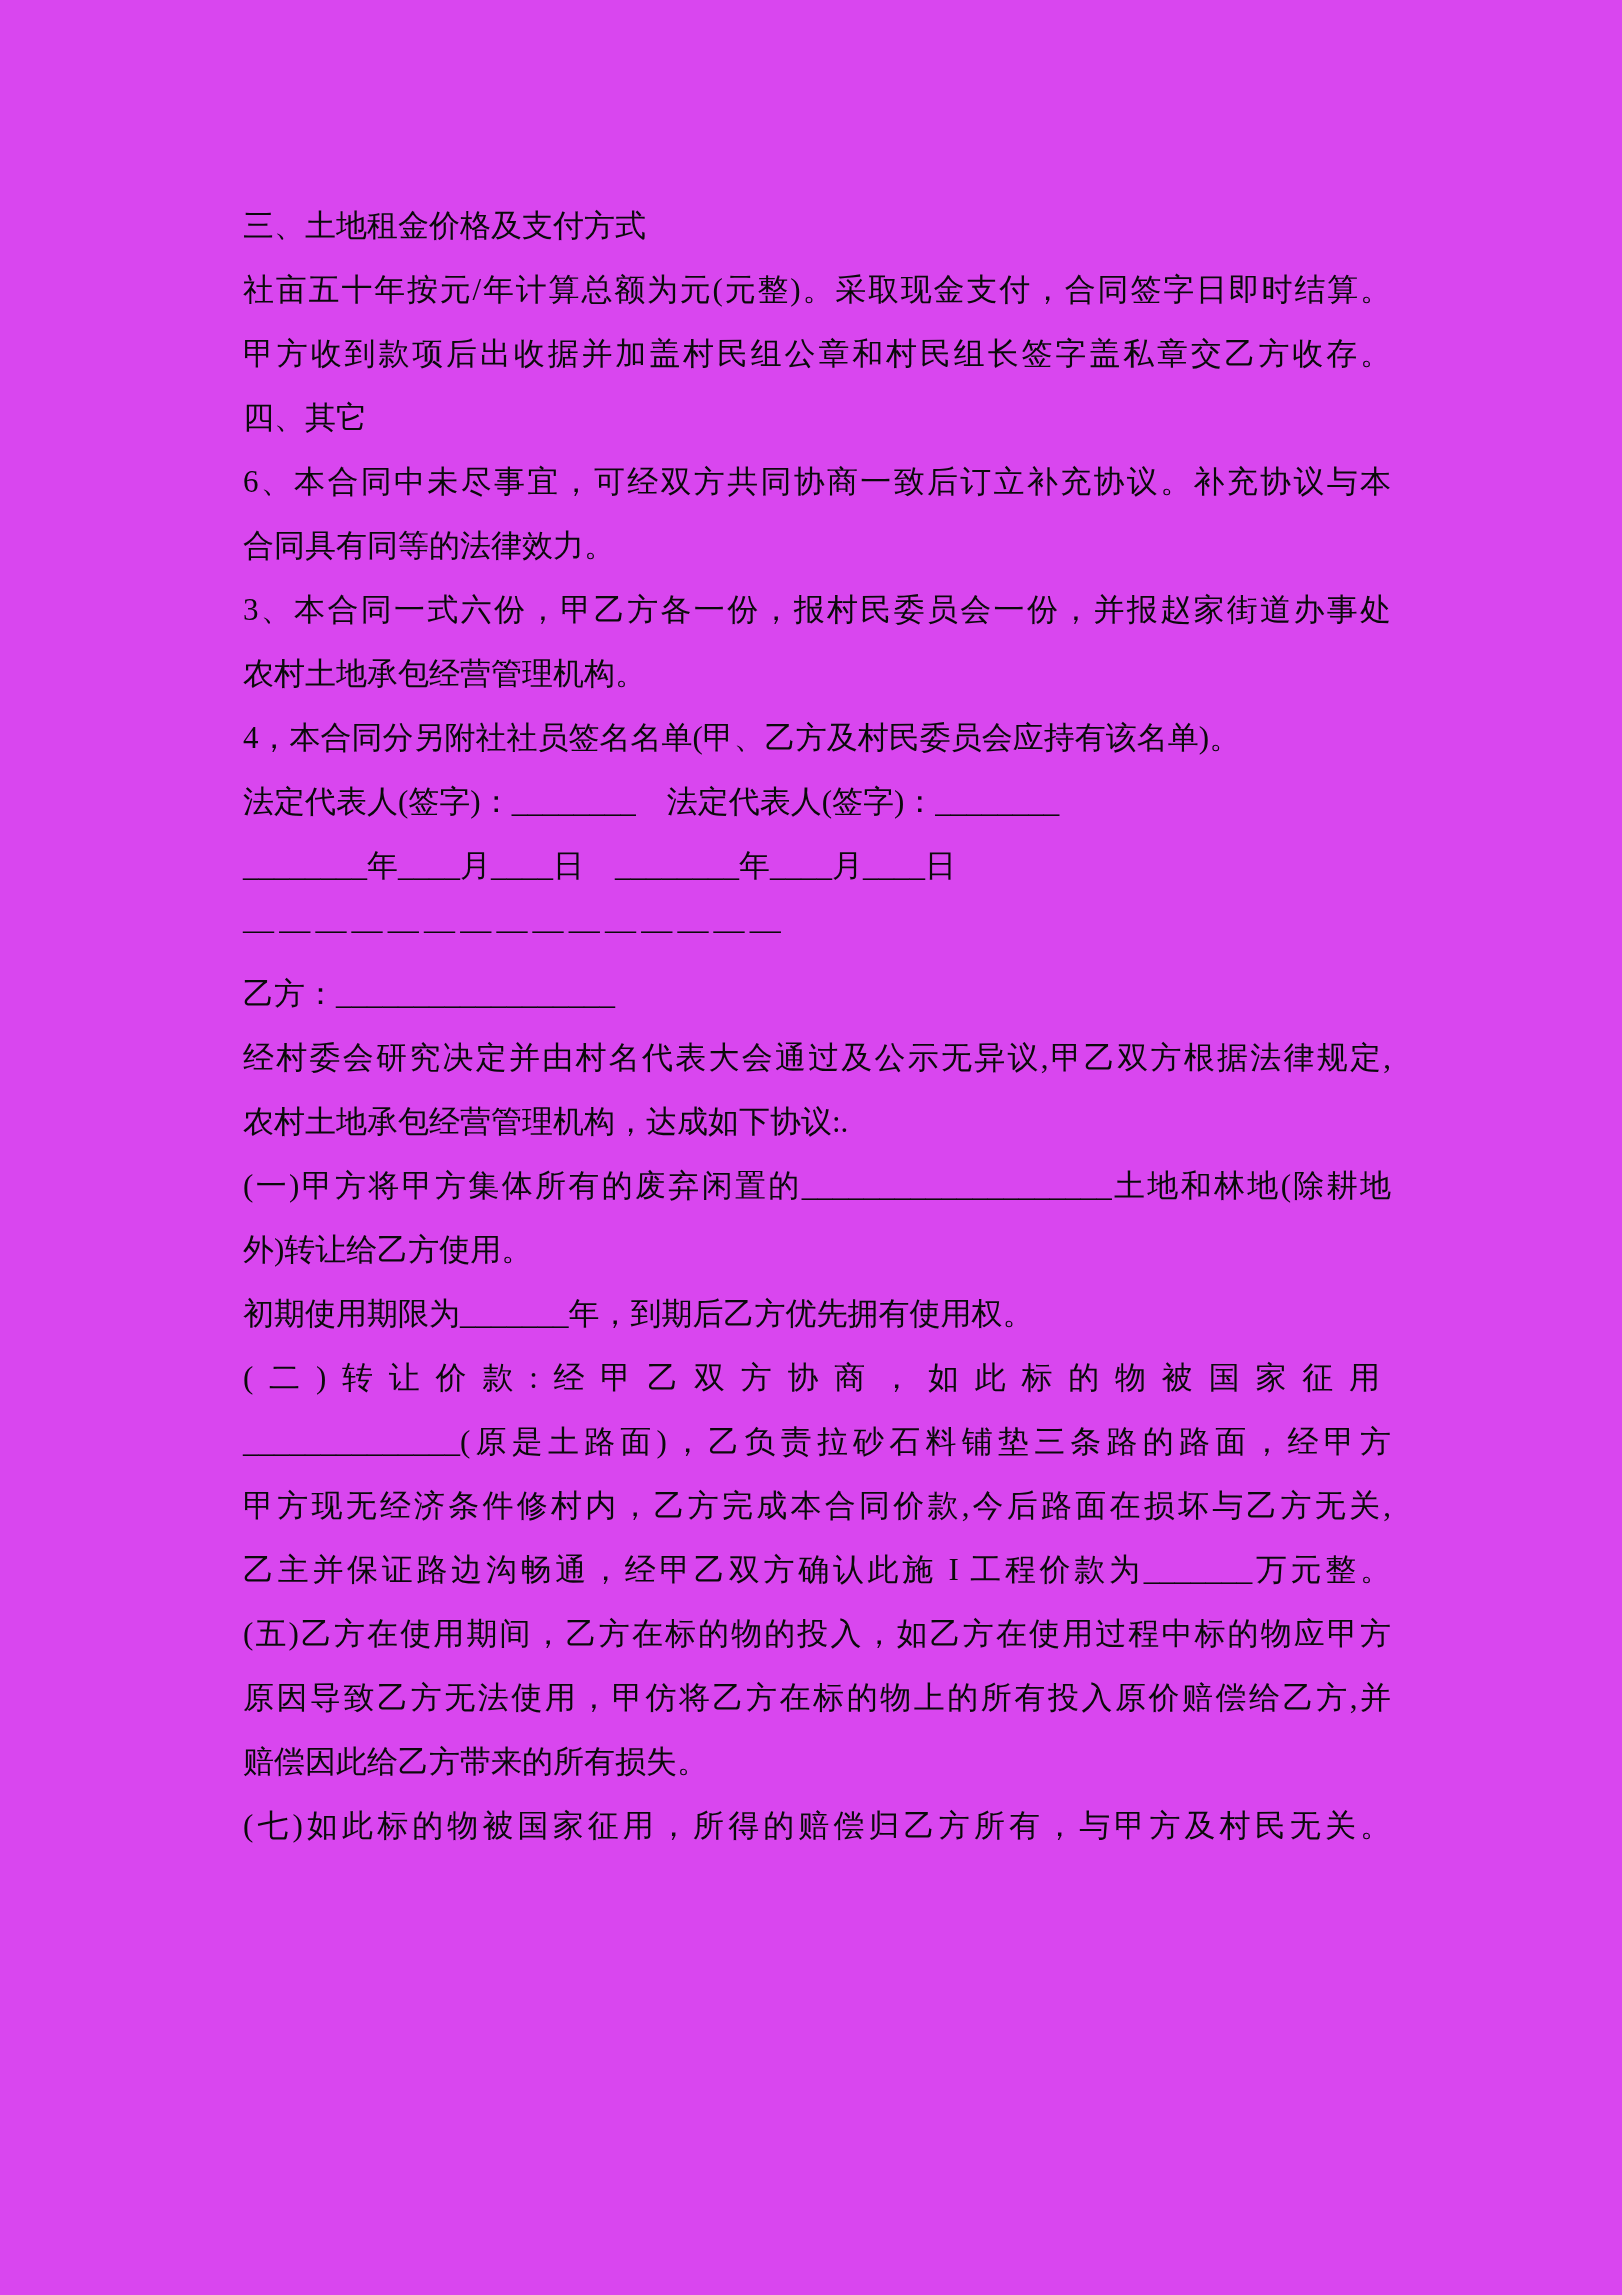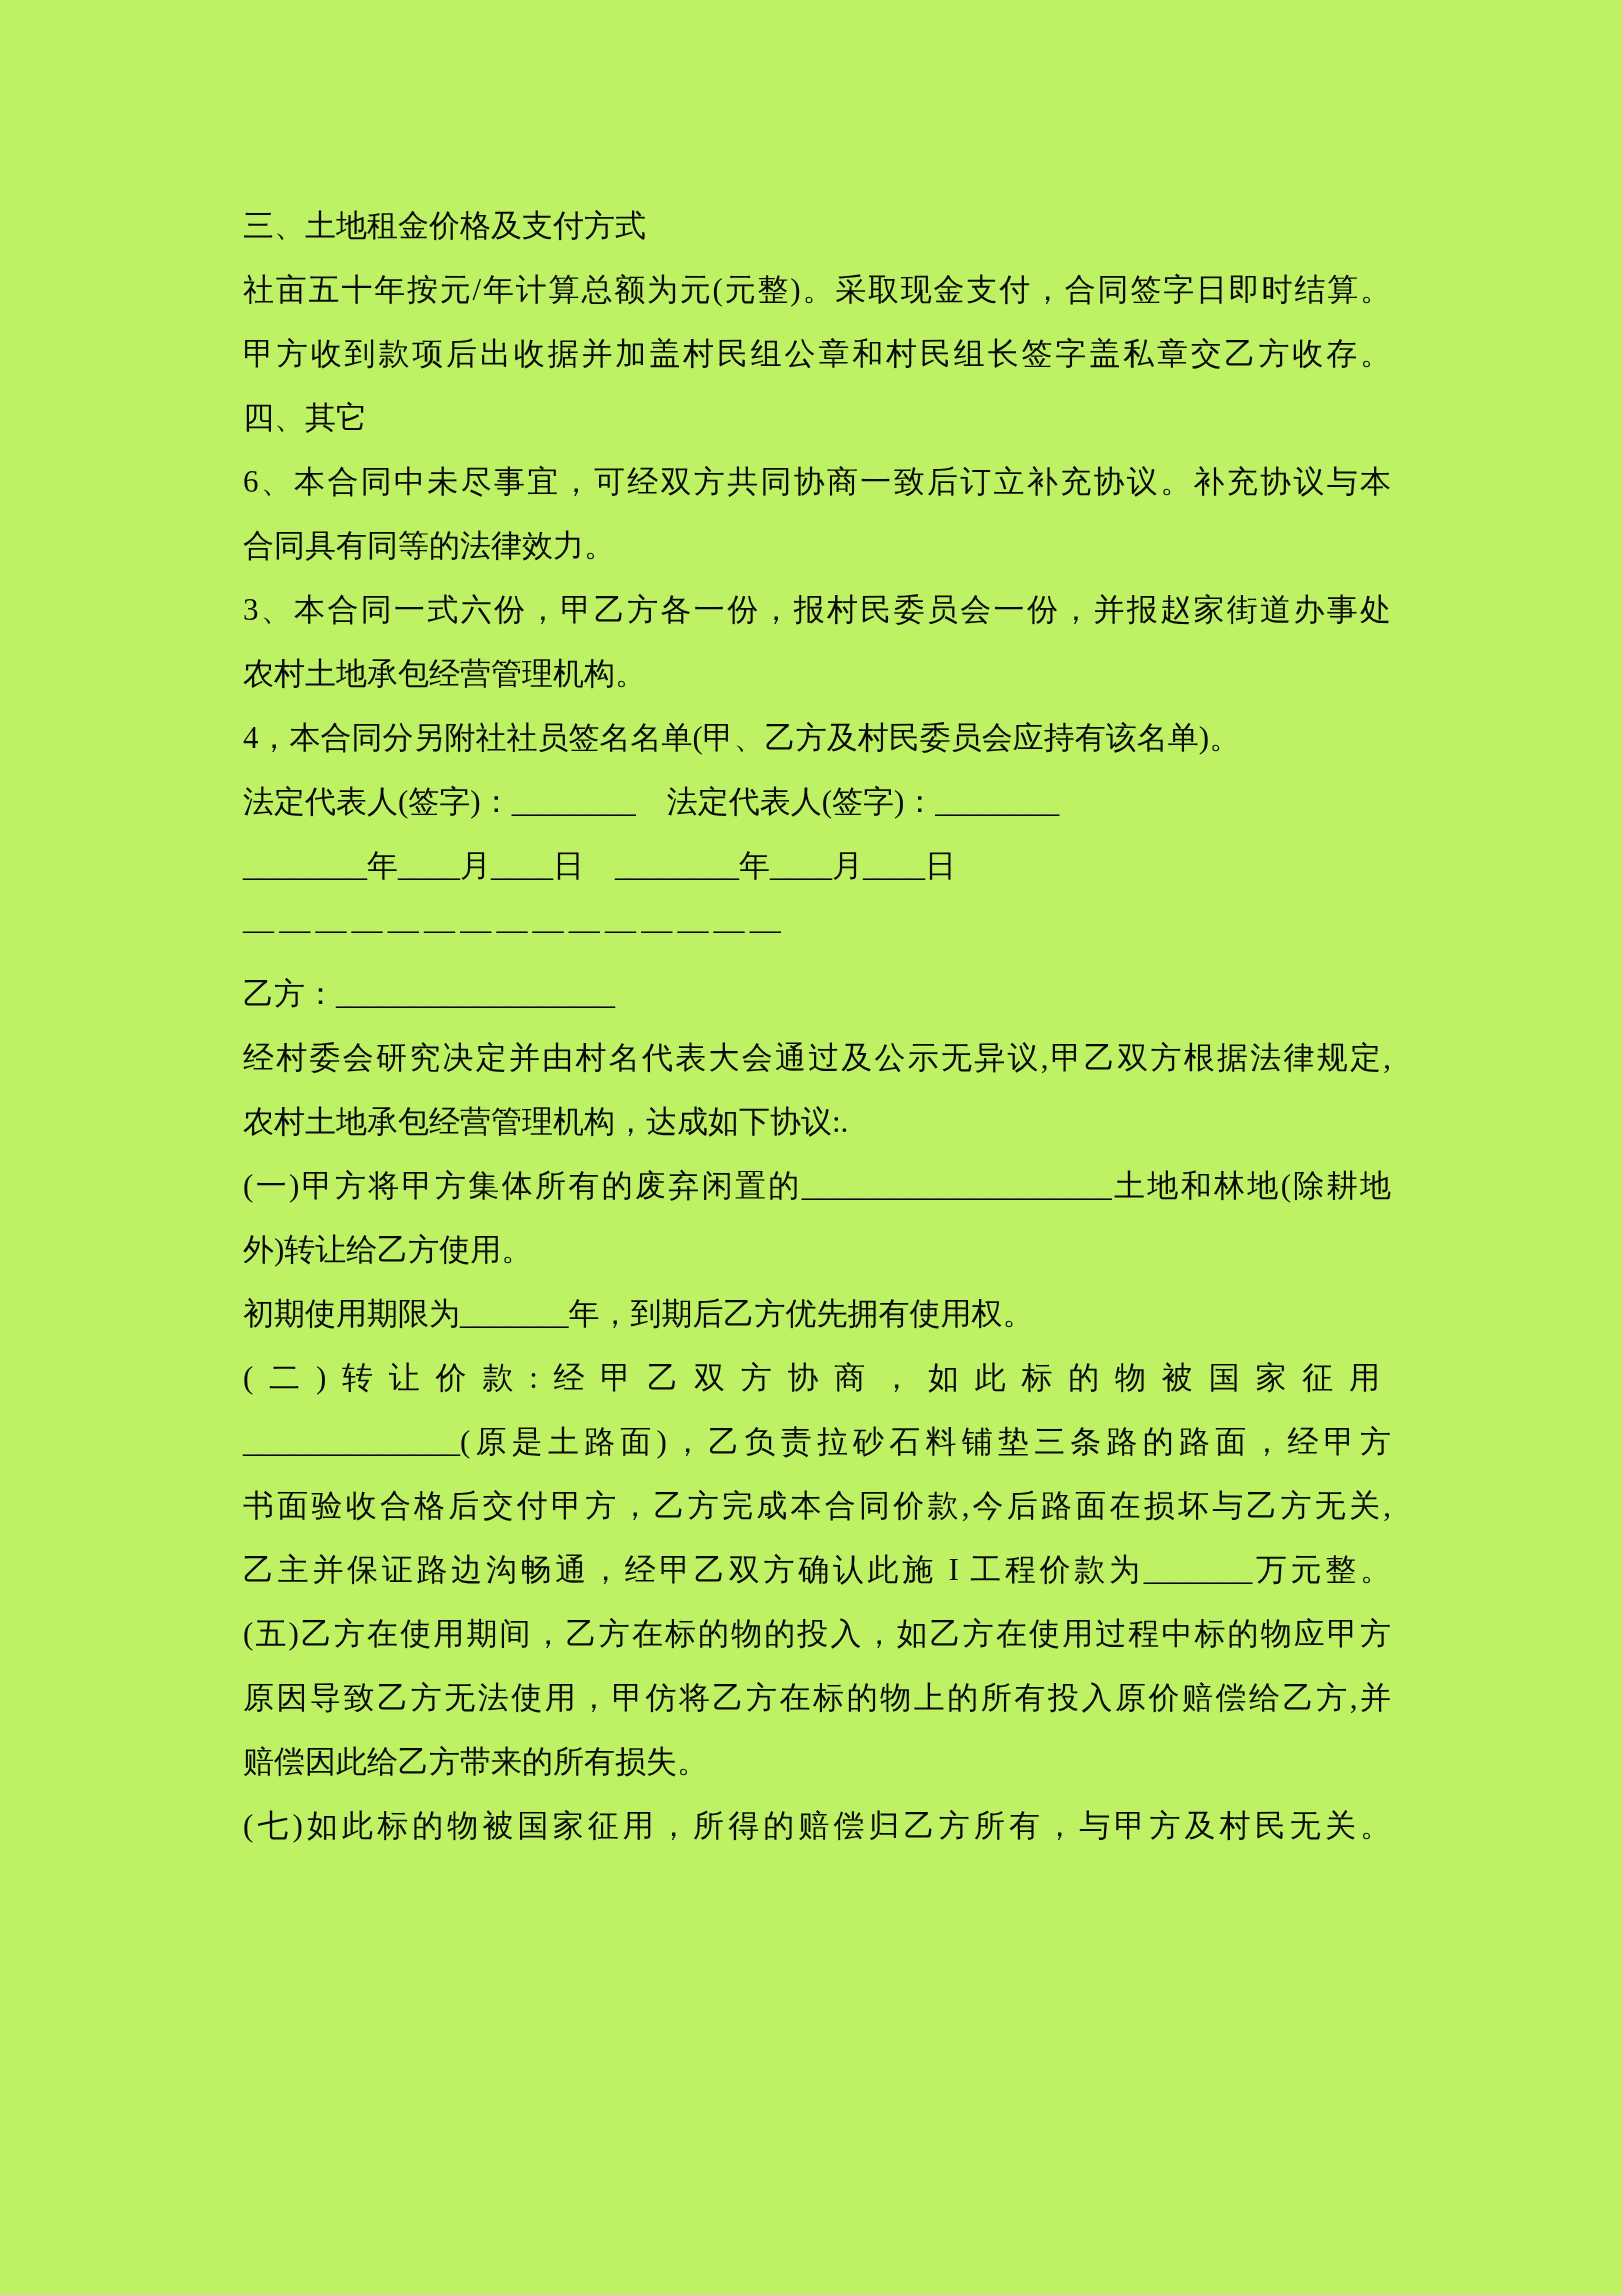--- a/index.html
+++ b/index.html
@@ -37,21 +37,21 @@
     text-align-last: justify;
   }
   .line.dash {
     letter-spacing: 5.2px;
     white-space: pre;
   }
 </style>
 </head>
 <body>
 
-<div class="page" style="background: #bef264; color: rgb(10, 10, 10);">
+<div class="page" style="background: #d946ef; color: rgb(10, 10, 10);">
   <div class="text-block" id="text-block">
       <div class="line">三、土地租金价格及支付方式</div>
       <div class="line justify">社亩五十年按元/年计算总额为元(元整)。采取现金支付，合同签字日即时结算。</div>
       <div class="line justify">甲方收到款项后出收据并加盖村民组公章和村民组长签字盖私章交乙方收存。</div>
       <div class="line">四、其它</div>
       <div class="line justify">6、本合同中未尽事宜，可经双方共同协商一致后订立补充协议。补充协议与本</div>
       <div class="line">合同具有同等的法律效力。</div>
       <div class="line justify">3、本合同一式六份，甲乙方各一份，报村民委员会一份，并报赵家街道办事处</div>
       <div class="line">农村土地承包经营管理机构。</div>
       <div class="line">4，本合同分另附社社员签名名单(甲、乙方及村民委员会应持有该名单)。</div>
@@ -59,21 +59,21 @@
       <div class="line">________年____月____日　________年____月____日</div>
       <div class="line dash">———————————————</div>
       <div class="line">乙方：__________________</div>
       <div class="line justify">经村委会研究决定并由村名代表大会通过及公示无异议,甲乙双方根据法律规定,</div>
       <div class="line">农村土地承包经营管理机构，达成如下协议:.</div>
       <div class="line justify">(一)甲方将甲方集体所有的废弃闲置的____________________土地和林地(除耕地</div>
       <div class="line">外)转让给乙方使用。</div>
       <div class="line">初期使用期限为_______年，到期后乙方优先拥有使用权。</div>
       <div class="line justify spread">(二)转让价款:经甲乙双方协商，如此标的物被国家征用</div>
       <div class="line justify">______________(原是土路面)，乙负责拉砂石料铺垫三条路的路面，经甲方</div>
-      <div class="line justify">书面验收合格后交付甲方，乙方完成本合同价款,今后路面在损坏与乙方无关,</div>
+      <div class="line justify">甲方现无经济条件修村内，乙方完成本合同价款,今后路面在损坏与乙方无关,</div>
       <div class="line justify">乙主并保证路边沟畅通，经甲乙双方确认此施 I 工程价款为_______万元整。</div>
       <div class="line justify">(五)乙方在使用期间，乙方在标的物的投入，如乙方在使用过程中标的物应甲方</div>
       <div class="line justify">原因导致乙方无法使用，甲仿将乙方在标的物上的所有投入原价赔偿给乙方,并</div>
       <div class="line">赔偿因此给乙方带来的所有损失。</div>
       <div class="line justify">(七)如此标的物被国家征用，所得的赔偿归乙方所有，与甲方及村民无关。</div>
     </div>
 </div>
 
 
 </body></html>

